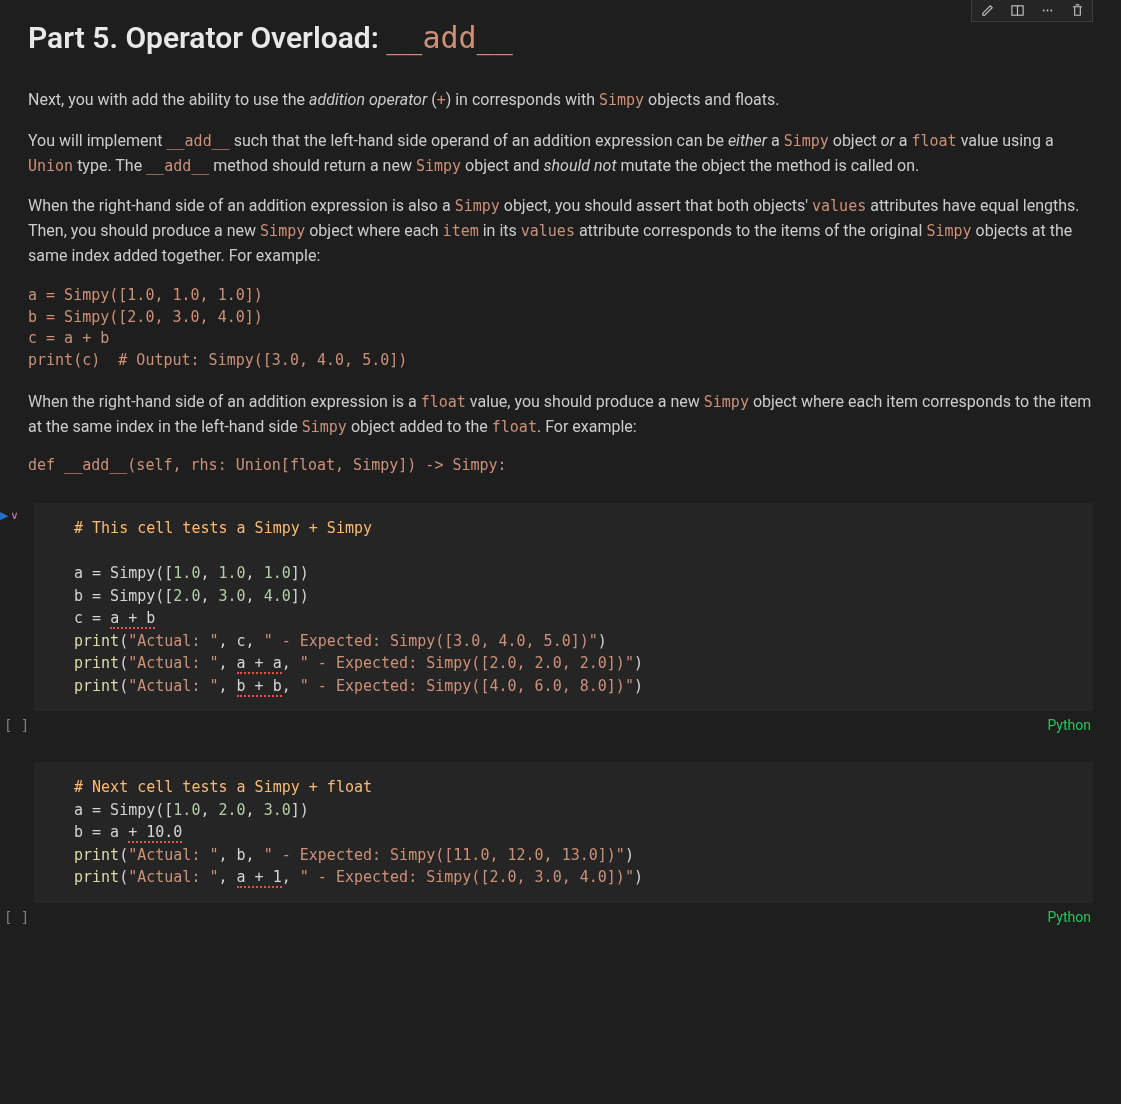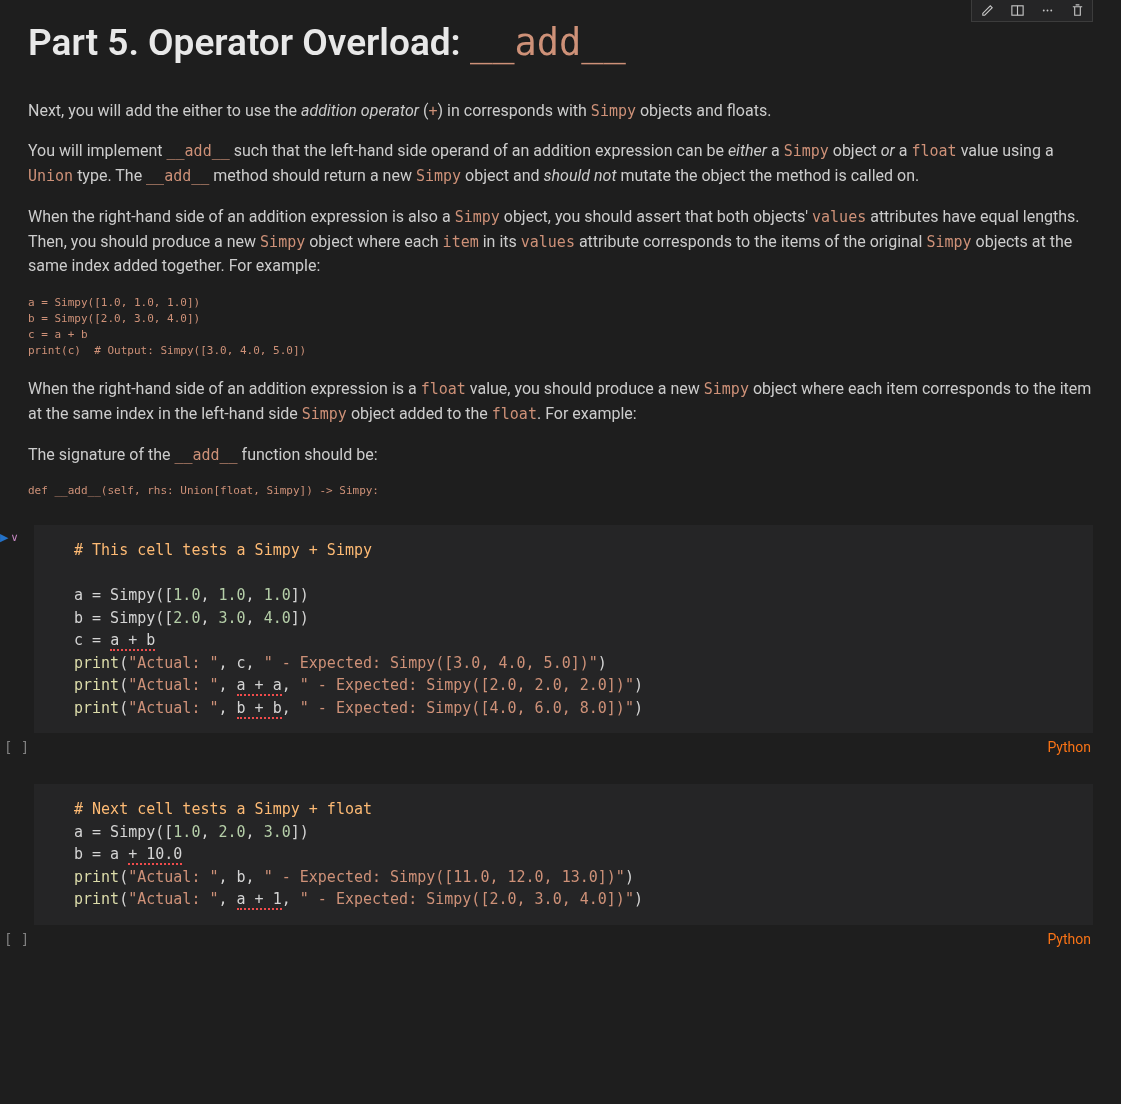--- a/index.html
+++ b/index.html
@@ -8,21 +8,21 @@
       color: #cccccc;
       font-family: -apple-system, BlinkMacSystemFont, "Segoe UI", Roboto, sans-serif;
       font-size: 16px;
       line-height: 1.5;
       width: 1121px;
       height: 1104px;
       overflow: hidden;
     }
     .main { padding: 15px 28px 0 28px; }
     h2 {
-      font-size: 37px;
+      font-size: 30px;
       font-weight: 600;
       color: #e8e8e8;
       margin-bottom: 28px;
     }
     h2 .inline-code-head {
       font-family: "Consolas", "Monaco", monospace;
       color: #ce9178;
       font-weight: 400;
     }
     .para {
@@ -33,21 +33,21 @@
     }
     .para em { font-style: italic; }
     .inline-code {
       font-family: "Consolas", "Monaco", monospace;
       color: #ce9178;
       font-size: 15px;
     }
     .code-block {
       font-family: "Consolas", "Monaco", monospace;
       color: #ce9178;
-      font-size: 11px;
+      font-size: 15px;
       white-space: pre;
       margin: 10px 0 18px 0;
       line-height: 1.45;
     }
     .toolbar {
       position: absolute;
       top: -2px;
       right: 28px;
       display: flex;
       gap: 0;
@@ -104,21 +104,21 @@
       margin: 4px 0 0 0;
       padding: 0 2px;
     }
     .exec-count {
       color: #808080;
       font-family: "Consolas", monospace;
       font-size: 14px;
       margin-left: -26px;
     }
     .lang-label {
-      color: #f97316;
+      color: #22c55e;
       font-size: 14px;
     }
   </style>
 </head>
 <body>
 
 <div class="toolbar">
   <div class="toolbar-btn">
     <svg viewBox="0 0 16 16" fill="none" stroke="currentColor" stroke-width="1.2">
         <path d="M3 11l8-8 2 2-8 8H3v-2z"></path>
@@ -144,44 +144,41 @@
   </div>
 </div>
 
 <div class="main">
 
   <h2>
     <span>Part 5. Operator Overload: </span><span class="inline-code-head">__add__</span>
   </h2>
 
   <p class="para">
-    <span>Next, you will add the either to use the </span><em>addition operator</em><span> (</span><span class="inline-code">+</span><span>) in corresponds with </span><span class="inline-code">Simpy</span><span> objects and floats.</span>
+    <span>Next, you with add the ability to use the </span><em>addition operator</em><span> (</span><span class="inline-code">+</span><span>) in corresponds with </span><span class="inline-code">Simpy</span><span> objects and floats.</span>
   </p>
 
   <p class="para">
     <span>You will implement </span><span class="inline-code">__add__</span><span> such that the left-hand side operand of an addition expression can be </span><em>either</em><span> a </span><span class="inline-code">Simpy</span><span> object </span><em>or</em><span> a </span><span class="inline-code">float</span><span> value using a </span><span class="inline-code">Union</span><span> type. The </span><span class="inline-code">__add__</span><span> method should return a new </span><span class="inline-code">Simpy</span><span> object and </span><em>should not</em><span> mutate the object the method is called on.</span>
   </p>
 
   <p class="para">
     <span>When the right-hand side of an addition expression is also a </span><span class="inline-code">Simpy</span><span> object, you should assert that both objects' </span><span class="inline-code">values</span><span> attributes have equal lengths. Then, you should produce a new </span><span class="inline-code">Simpy</span><span> object where each </span><span class="inline-code">item</span><span> in its </span><span class="inline-code">values</span><span> attribute corresponds to the items of the original </span><span class="inline-code">Simpy</span><span> objects at the same index added together. For example:</span>
   </p>
 
   <div class="code-block">a = Simpy([1.0, 1.0, 1.0])
 b = Simpy([2.0, 3.0, 4.0])
 c = a + b
 print(c)  # Output: Simpy([3.0, 4.0, 5.0])</div>
 
   <p class="para">
     <span>When the right-hand side of an addition expression is a </span><span class="inline-code">float</span><span> value, you should produce a new </span><span class="inline-code">Simpy</span><span> object where each item corresponds to the item at the same index in the left-hand side </span><span class="inline-code">Simpy</span><span> object added to the </span><span class="inline-code">float</span><span>. For example:</span>
   </p>
 
 
-  <p class="para">
-    <span>The signature of the </span><span class="inline-code">__add__</span><span> function should be:</span>
-  </p>
 
   <div class="code-block">def __add__(self, rhs: Union[float, Simpy]) -&gt; Simpy:</div>
 
   <div class="cell-wrap">
     <div class="cell-margin">
       <span class="move-up">▶</span><span class="move-down">∨</span>
     </div>
     <div class="cell">
 <pre><span class="tok-comment"># This cell tests a Simpy + Simpy</span>
 

